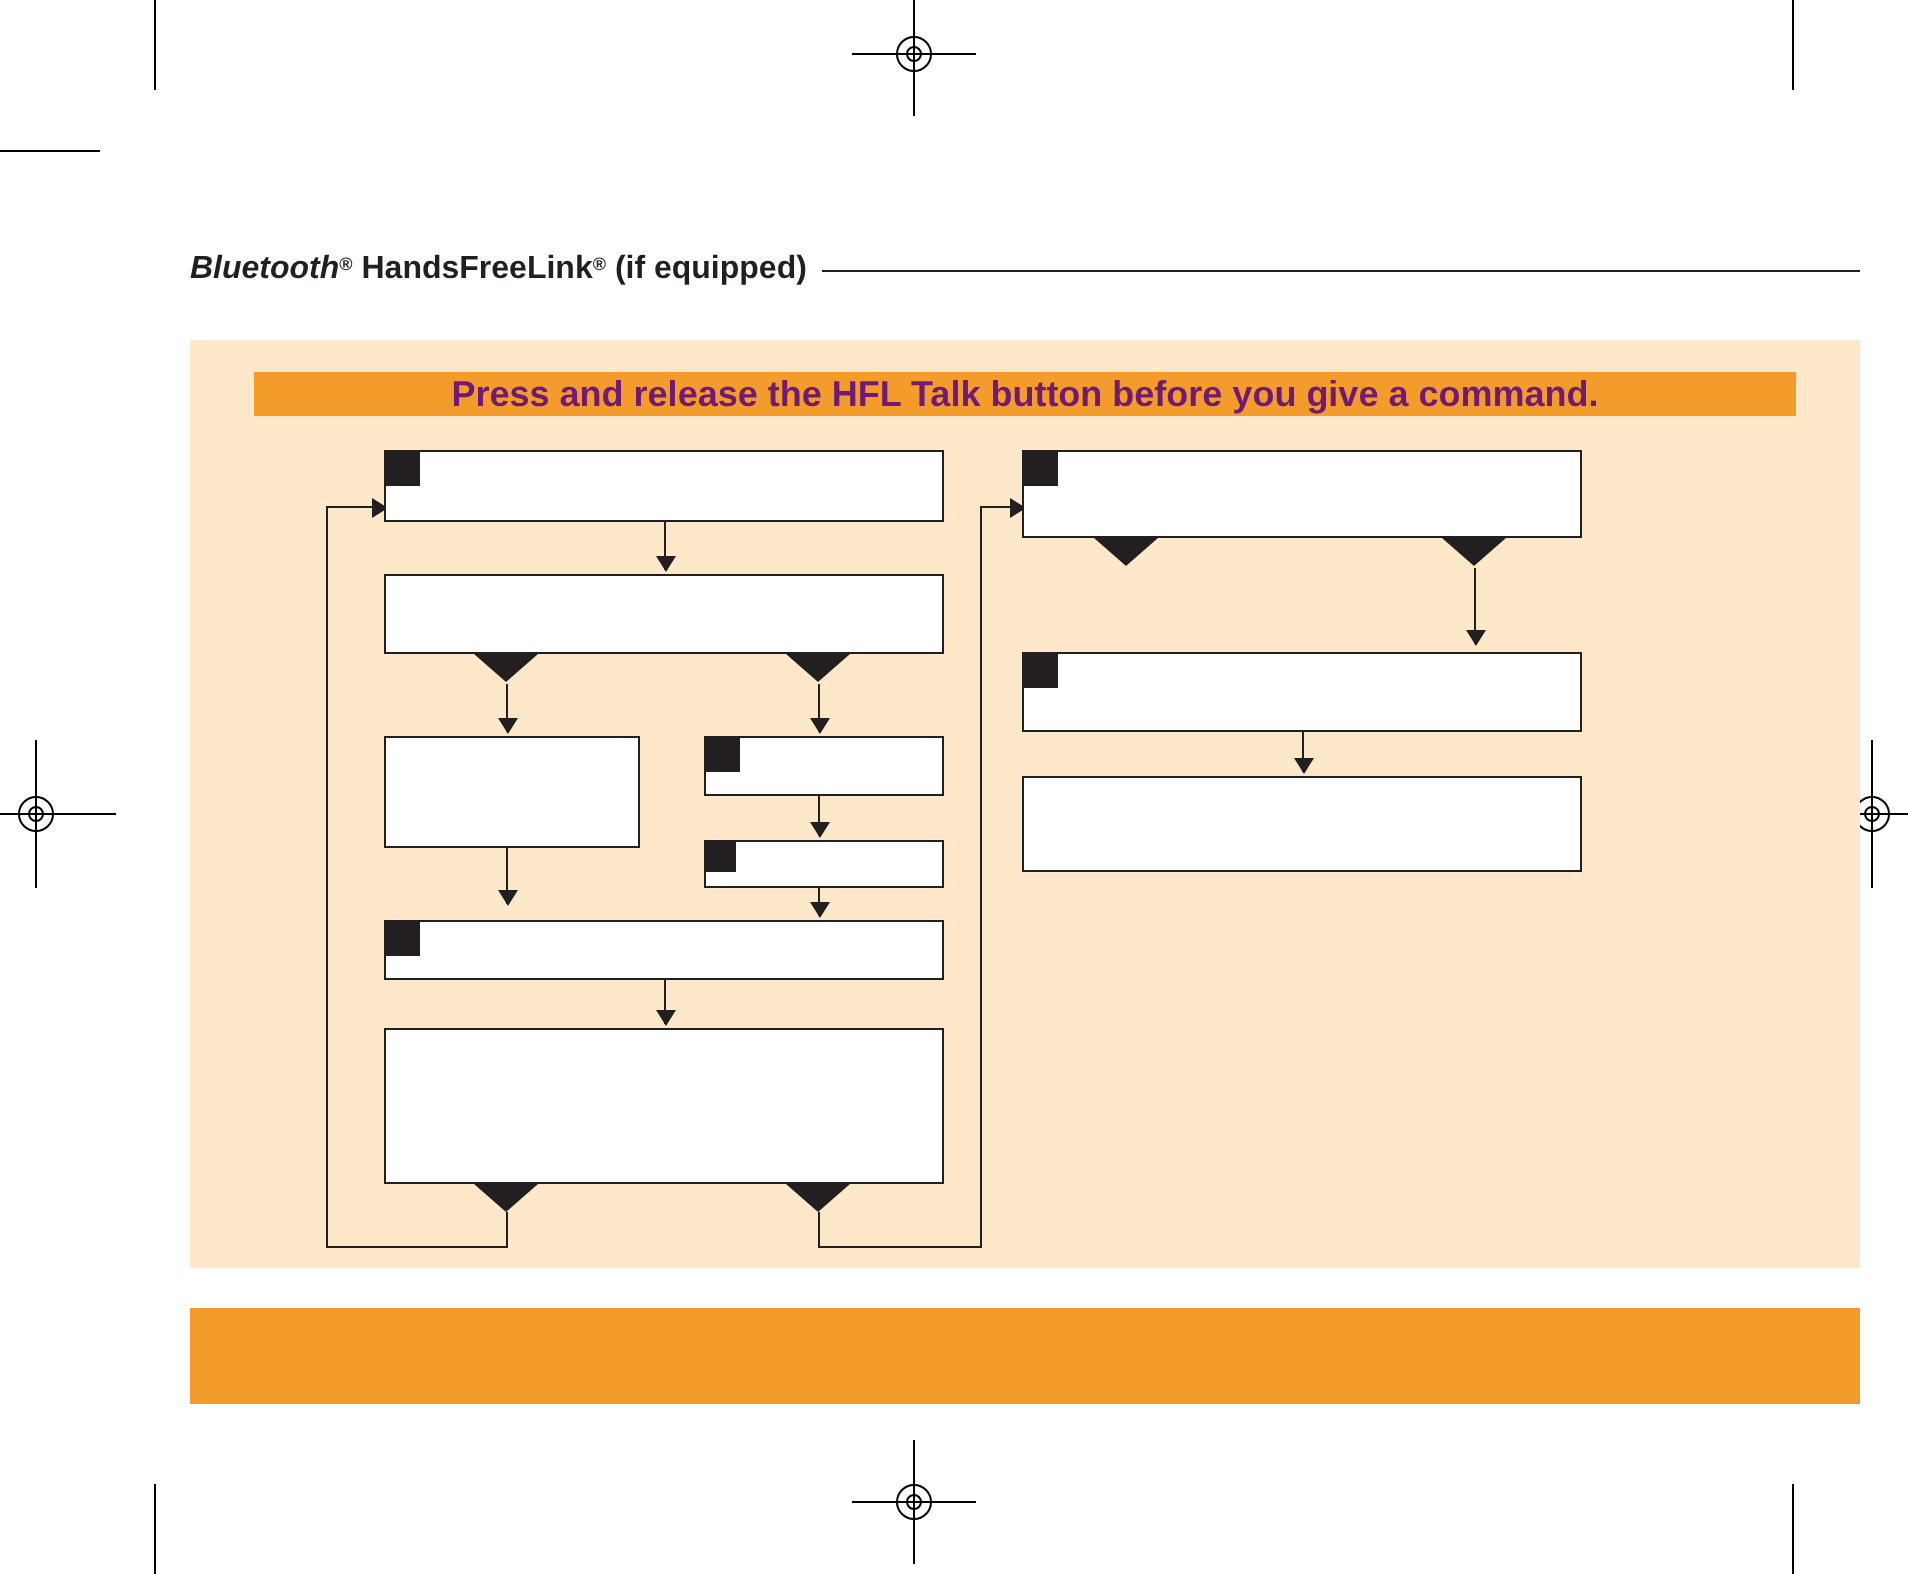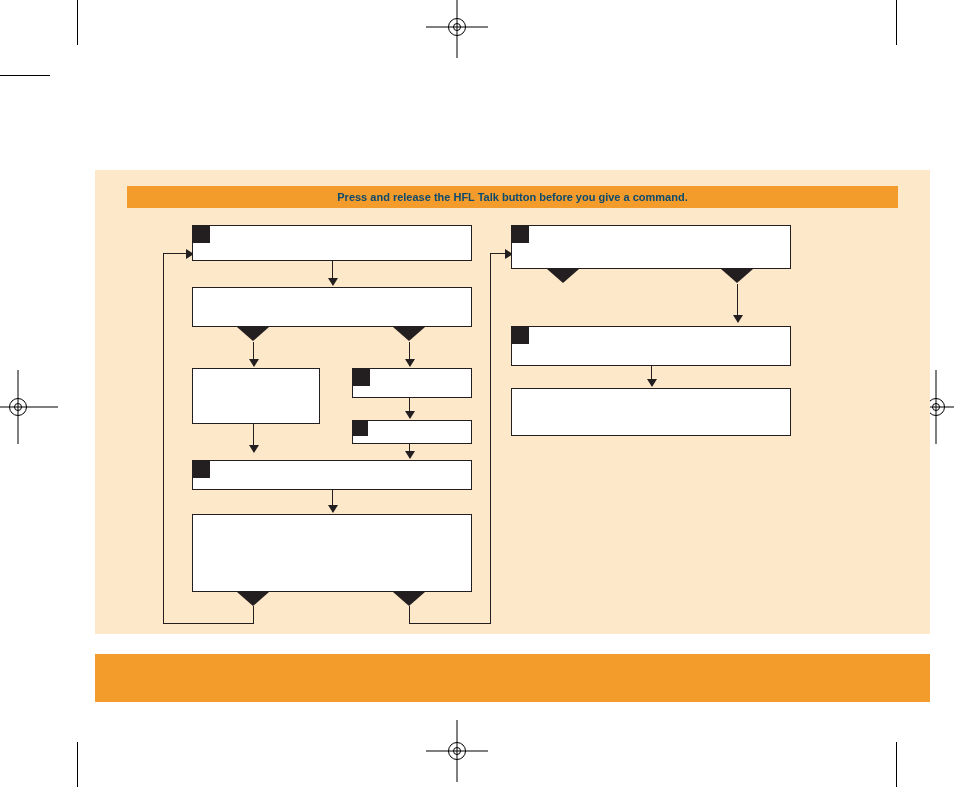--- a/index.html
+++ b/index.html
@@ -110,23 +110,23 @@
     height:464px;
     background:#fde8c9;
   }
 
   .banner {
     position:absolute;
     left:32px; right:32px;
     top:16px;
     height:22px;
     background:#f39c2b;
-    color:#0c4a6e;
+    color:#701a75;
     font-weight:bold;
-    font-size:11px;
+    font-size:18px;
     text-align:center;
     line-height:22px;
   }
 
   .flow {
     position:absolute;
     inset:0;
   }
   .box {
     position:absolute;
@@ -216,20 +216,28 @@
 <div class="crop crop-bl">
     <span class="v"></span>
   </div>
 <div class="crop crop-br">
     <span class="v"></span>
   </div>
 
 <div class="page">
 
   <div class="heading">
+    <div class="heading-line">
+      <span class="title">
+        <span class="bt">Bluetooth</span><sup>®</sup>
+        <span>HandsFreeLink</span><sup>®</sup>
+        <span>(if equipped)</span>
+      </span>
+      <span class="rule"></span>
+    </div>
   </div>
 
   <div class="panel">
     <div class="banner">Press and release the HFL Talk button before you give a command.</div>
 
     <div class="flow">
 
       <div class="h-arrow right" style="left:68px; top:83px; width:30px;"></div>
 
       <div class="box" style="left:97px; top:55px; width:280px; height:36px;"></div>

